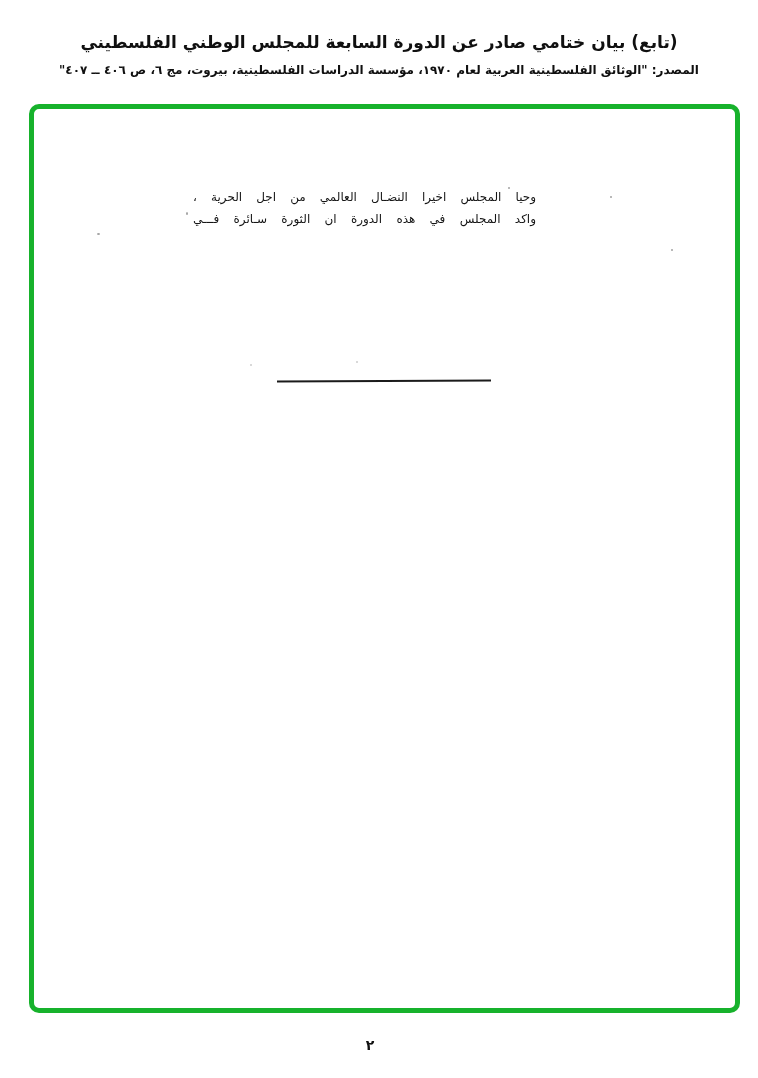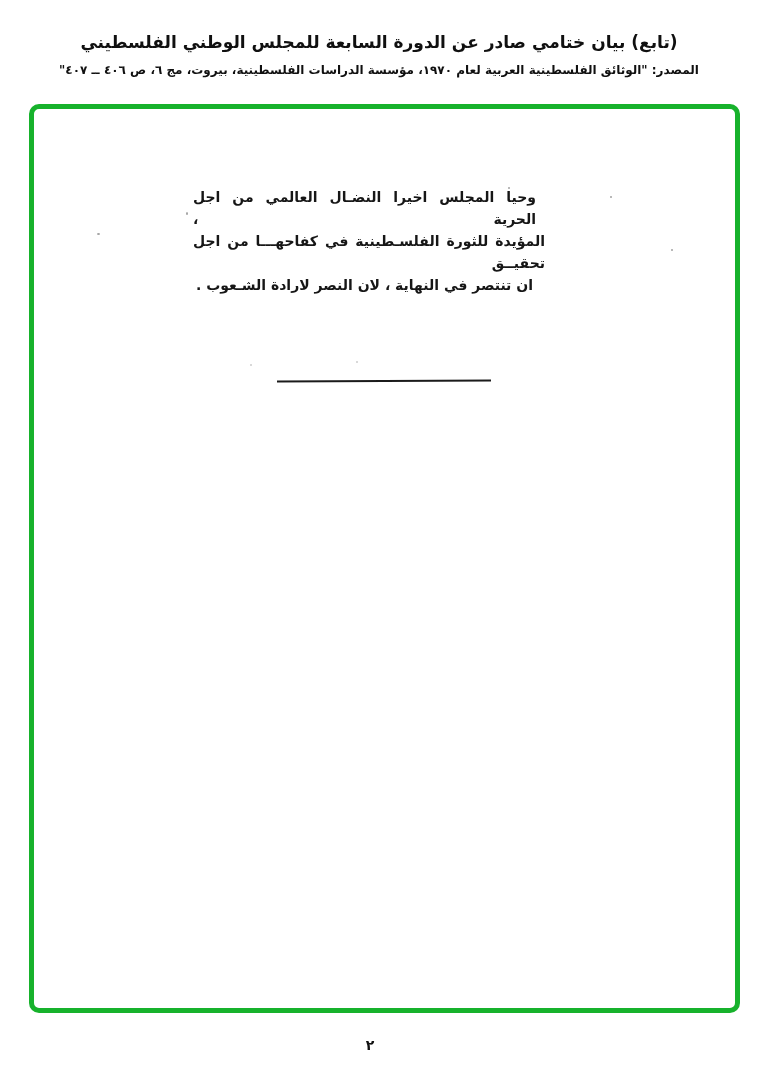--- a/index.html
+++ b/index.html
@@ -49,22 +49,22 @@
     border: 5px solid #17B22C;
     border-radius: 10px;
     background: #ffffff;
   }
   .body-text {
     position: absolute;
     left: 193px;
     top: 186px;
     width: 352px;
     direction: rtl;
-    font-size: 14px;
-    font-weight: bold;
+    font-size: 12px;
+    font-weight: normal;
     color: #161616;
   }
   .text-line {
     line-height: 22px;
     text-align: justify;
     text-align-last: justify;
     white-space: normal;
   }
   .text-line.para-start {
     padding-right: 9px;
@@ -107,22 +107,21 @@
 
   <div class="doc-header">
     <div class="doc-title">(تابع) بيان ختامي صادر عن الدورة السابعة للمجلس الوطني الفلسطيني</div>
     <div class="doc-source">المصدر: "الوثائق الفلسطينية العربية لعام ١٩٧٠، مؤسسة الدراسات الفلسطينية، بيروت، مج ٦، ص ٤٠٦ ــ ٤٠٧"</div>
   </div>
 
   <div class="content-frame" style="border-color: rgb(23, 178, 44);"></div>
 
   <div class="body-text">
     <div class="text-line para-start">وحيا المجلس اخيرا النضـال العالمي من اجل الحرية ،</div>
-    <div class="text-line">المؤيدة للثورة الفلسـطينية في كفاحهـــا من اجل تحقيــق</div>
-    <div class="text-line para-end">ان تنتصر في النهاية ، لان النصر لارادة الشـعوب .</div>
+    <div class="text-line para-start">واكد المجلس في هذه الدورة ان الثورة سـائرة فـــي</div>
   </div>
 
   <div class="divider-rule"></div>
 
   <div class="page-number">٢</div>
 
   <div class="speck" style="left:508px; top:187px; width:2px; height:2px;"></div>
   <div class="speck" style="left:610px; top:196px; width:2px; height:2px;"></div>
   <div class="speck" style="left:186px; top:212px; width:2px; height:3px;"></div>
   <div class="speck" style="left:97px; top:233px; width:3px; height:2px;"></div>

